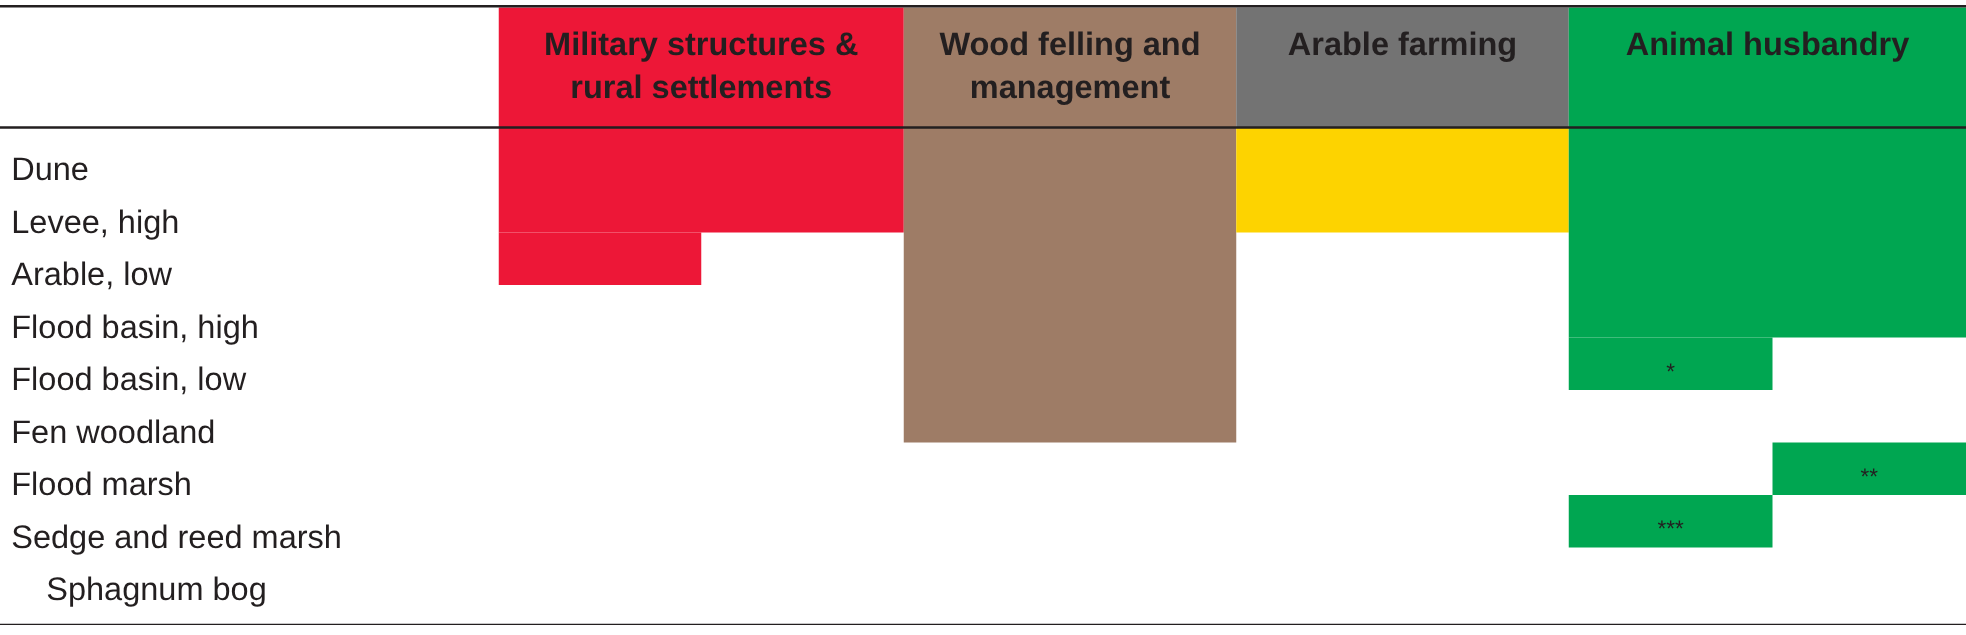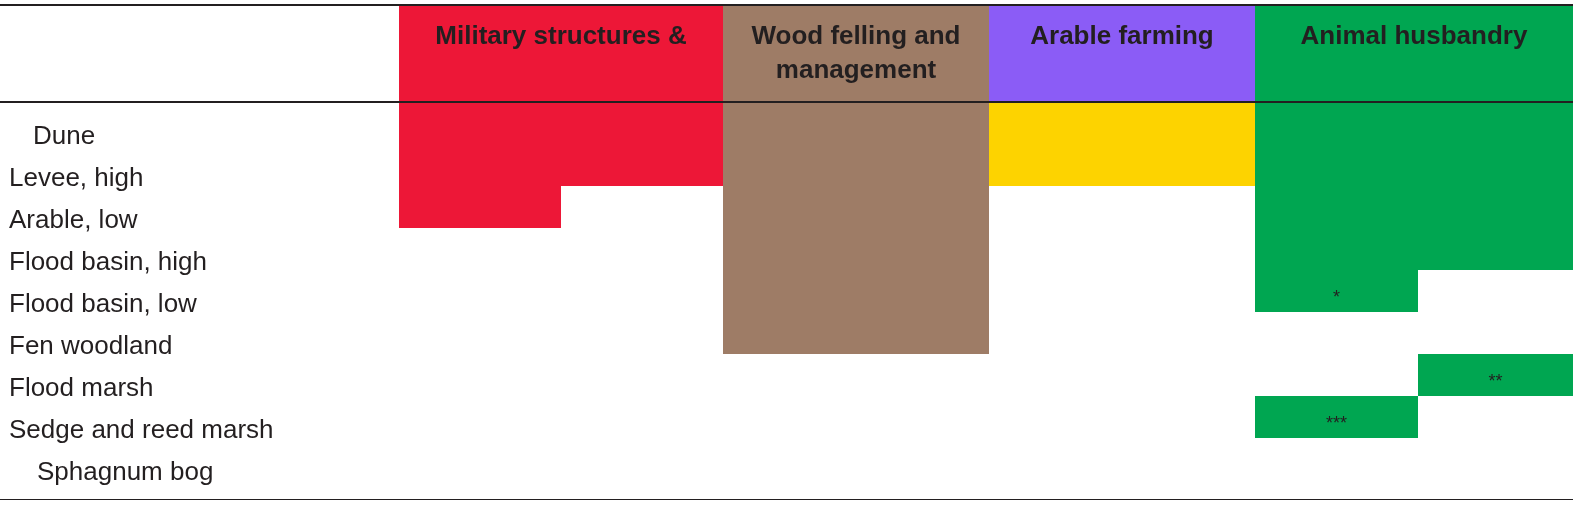--- a/index.html
+++ b/index.html
@@ -13,33 +13,33 @@
   .note { position: absolute; font-size: 18px; line-height: 18px; text-align: center; color: #231f20; }
 </style>
 </head>
 <body>
 
 <div class="rule" style="top:4px;"></div>
 <div class="rule" style="top:101px;"></div>
 <div class="rule" style="top:499px;height:1px;"></div>
 
 <div class="hdr" style="left:399px;width:324px;background:#ed1737;">
-  <div><span>Military structures &amp;</span><br></div>
+  <div><span>Military structures &amp;</span><br><span>rural settlements</span></div>
 </div>
 <div class="hdr" style="left:723px;width:266px;background:#9e7c66;">
   <div><span>Wood felling and</span><br><span>management</span></div>
 </div>
-<div class="hdr" style="left:989px;width:266px;background:#8b5cf6;">
+<div class="hdr" style="left:989px;width:266px;background:#737373;">
   <div>Arable farming</div>
 </div>
 <div class="hdr" style="left:1255px;width:318px;background:#00a651;">
   <div>Animal husbandry</div>
 </div>
 
-<div class="row-label" style="top:114px;margin-left:24px;">Dune</div>
+<div class="row-label" style="top:114px;">Dune</div>
 <div class="row-label" style="top:156px;">Levee, high</div>
 <div class="row-label" style="top:198px;">Arable, low</div>
 <div class="row-label" style="top:240px;">Flood basin, high</div>
 <div class="row-label" style="top:282px;">Flood basin, low</div>
 <div class="row-label" style="top:324px;text-align:right;">Fen woodland</div>
 <div class="row-label" style="top:366px;">Flood marsh</div>
 <div class="row-label" style="top:408px;">Sedge and reed marsh</div>
 <div class="row-label" style="top:450px;margin-left:28px;">Sphagnum bog</div>
 
 <div class="blk" style="left:399px;top:102px;width:324px;height:84px;background:#ed1737;"></div>

